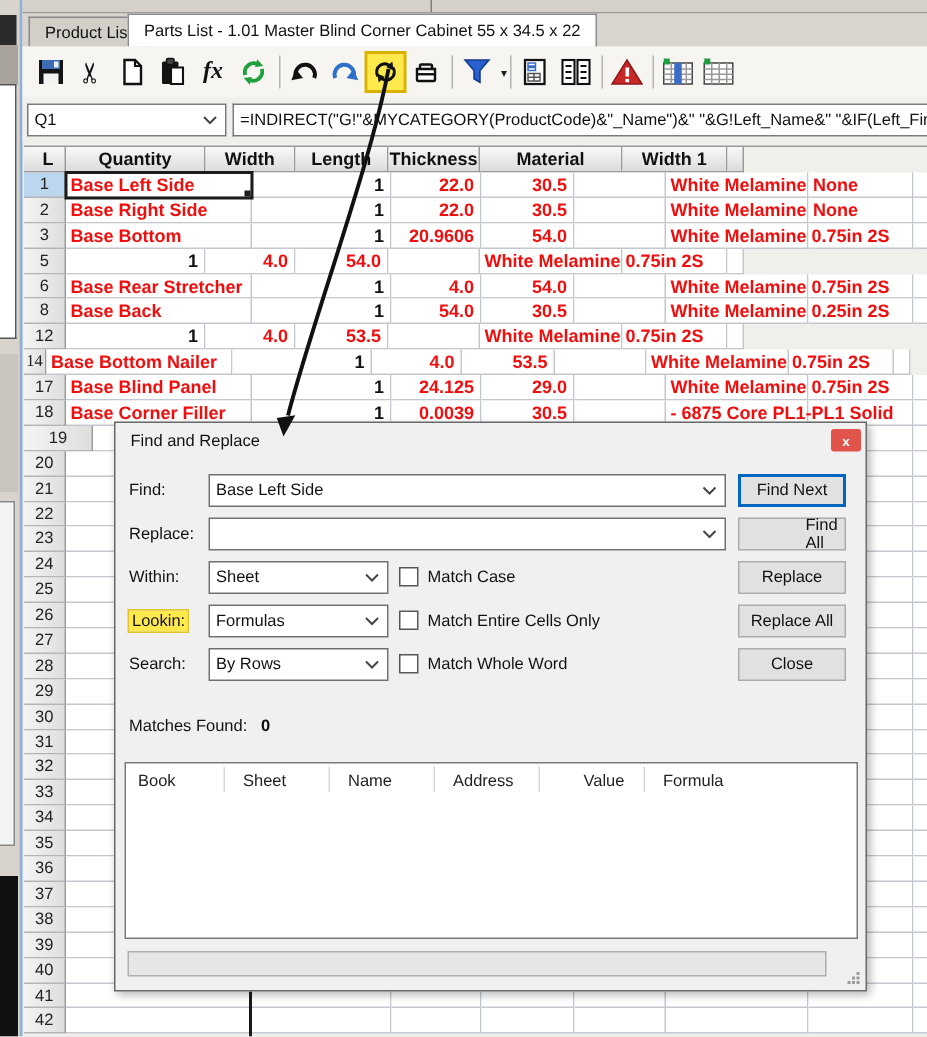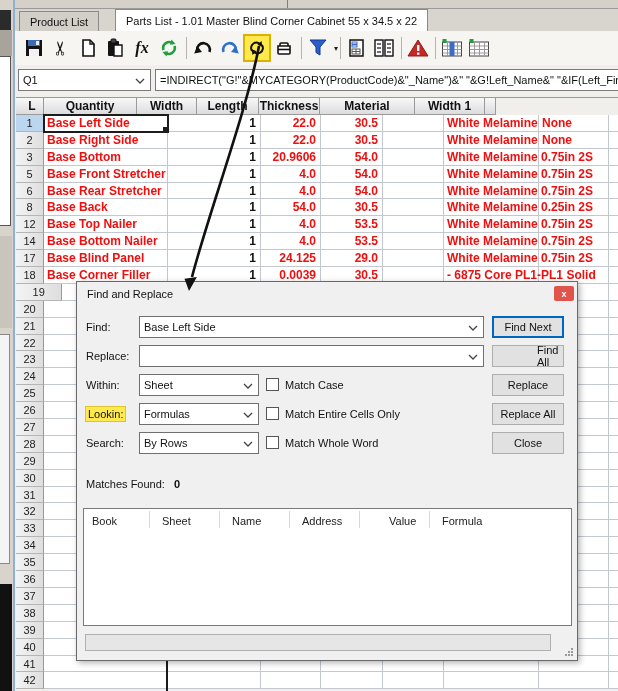--- a/index.html
+++ b/index.html
@@ -19,21 +19,21 @@
 
   
   .main{left:13px;top:0;width:605px;height:691px;background:#f0efec;border-left:2px solid #8fb0d4;}
   .topstrip{left:0;top:0;width:605px;height:8px;background:#d5d1c9;border-bottom:1px solid #9a9a9a;}
   .topdiv{left:272px;top:0;width:1px;height:8px;background:#7f7f7f;}
   .tabbar{left:0;top:9px;width:605px;height:22px;background:#d8d5ce;}
   .tab{position:absolute;top:2px;height:20px;font-size:11px;color:#111;display:flex;align-items:center;
        padding:0 10px;border:1px solid #8a8a8a;border-bottom:none;background:#d2cfc8;box-sizing:border-box;}
   .tab.active{top:0;height:22px;background:#fff;}
   .tab-product{left:4px;}
-  .tab-parts{left:100px;}
+  .tab-parts{left:70px;}
 
   
   .toolbar{left:0;top:31px;width:605px;height:34px;background:#f6f5f2;display:flex;align-items:center;
            padding-left:7px;box-sizing:border-box;}
   .tbi{width:24px;height:24px;display:flex;align-items:center;justify-content:center;flex:0 0 auto;margin-right:3px;}
   .tsep{width:1px;height:22px;background:#b3b3b3;margin:0 4px 0 2px;flex:0 0 auto;}
   .hl{background:#ffe94d;outline:2px solid #d9b302;}
   .fx{font-family:"Liberation Serif","DejaVu Serif",serif;font-style:italic;font-size:16px;color:#111;font-weight:bold;}
   .scissors{font-size:19px;color:#111;transform:rotate(-90deg);line-height:1;}
   .dd-arrow{font-size:8px;color:#222;margin-left:1px;}
@@ -315,21 +315,20 @@
           <div class="gc ar" style="width: 62px;"><span class="red">54.0</span></div>
           <div class="gc al" style="width: 61px;"></div>
           <div class="gc al" style="width: 95px; overflow: visible;">
             <span class="ovf red">White Melamine 0.75in 2S</span>
           </div>
           <div class="gc al" style="width: 70px;"></div>
           <div class="gc al" style="width: 11px;"></div>
         </div>
         <div class="grow">
           <div class="gc rh" style="width: 28px;">5</div>
-          <div class="gc al" style="width: 124px;"><span class="red">Base Front Stretcher</span></div>
           <div class="gc ar" style="width: 93px;"><span class="blk">1</span></div>
           <div class="gc ar" style="width: 60px;"><span class="red">4.0</span></div>
           <div class="gc ar" style="width: 62px;"><span class="red">54.0</span></div>
           <div class="gc al" style="width: 61px;"></div>
           <div class="gc al" style="width: 95px; overflow: visible;">
             <span class="ovf red">White Melamine 0.75in 2S</span>
           </div>
           <div class="gc al" style="width: 70px;"></div>
           <div class="gc al" style="width: 11px;"></div>
         </div>
@@ -354,33 +353,32 @@
           <div class="gc ar" style="width: 62px;"><span class="red">30.5</span></div>
           <div class="gc al" style="width: 61px;"></div>
           <div class="gc al" style="width: 95px; overflow: visible;">
             <span class="ovf red">White Melamine 0.25in 2S</span>
           </div>
           <div class="gc al" style="width: 70px;"></div>
           <div class="gc al" style="width: 11px;"></div>
         </div>
         <div class="grow">
           <div class="gc rh" style="width: 28px;">12</div>
-          <div class="gc al" style="width: 124px;"><span class="red">Base Top Nailer</span></div>
           <div class="gc ar" style="width: 93px;"><span class="blk">1</span></div>
           <div class="gc ar" style="width: 60px;"><span class="red">4.0</span></div>
           <div class="gc ar" style="width: 62px;"><span class="red">53.5</span></div>
           <div class="gc al" style="width: 61px;"></div>
           <div class="gc al" style="width: 95px; overflow: visible;">
             <span class="ovf red">White Melamine 0.75in 2S</span>
           </div>
           <div class="gc al" style="width: 70px;"></div>
           <div class="gc al" style="width: 11px;"></div>
         </div>
         <div class="grow">
-          <div class="gc rh" style="width: 28px;">14</div>
+          <div class="gc rh" style="width: 15px; font-family: Liberation Serif, serif;">14</div>
           <div class="gc al" style="width: 124px;"><span class="red">Base Bottom Nailer</span></div>
           <div class="gc ar" style="width: 93px;"><span class="blk">1</span></div>
           <div class="gc ar" style="width: 60px;"><span class="red">4.0</span></div>
           <div class="gc ar" style="width: 62px;"><span class="red">53.5</span></div>
           <div class="gc al" style="width: 61px;"></div>
           <div class="gc al" style="width: 95px; overflow: visible;">
             <span class="ovf red">White Melamine 0.75in 2S</span>
           </div>
           <div class="gc al" style="width: 70px;"></div>
           <div class="gc al" style="width: 11px;"></div>

